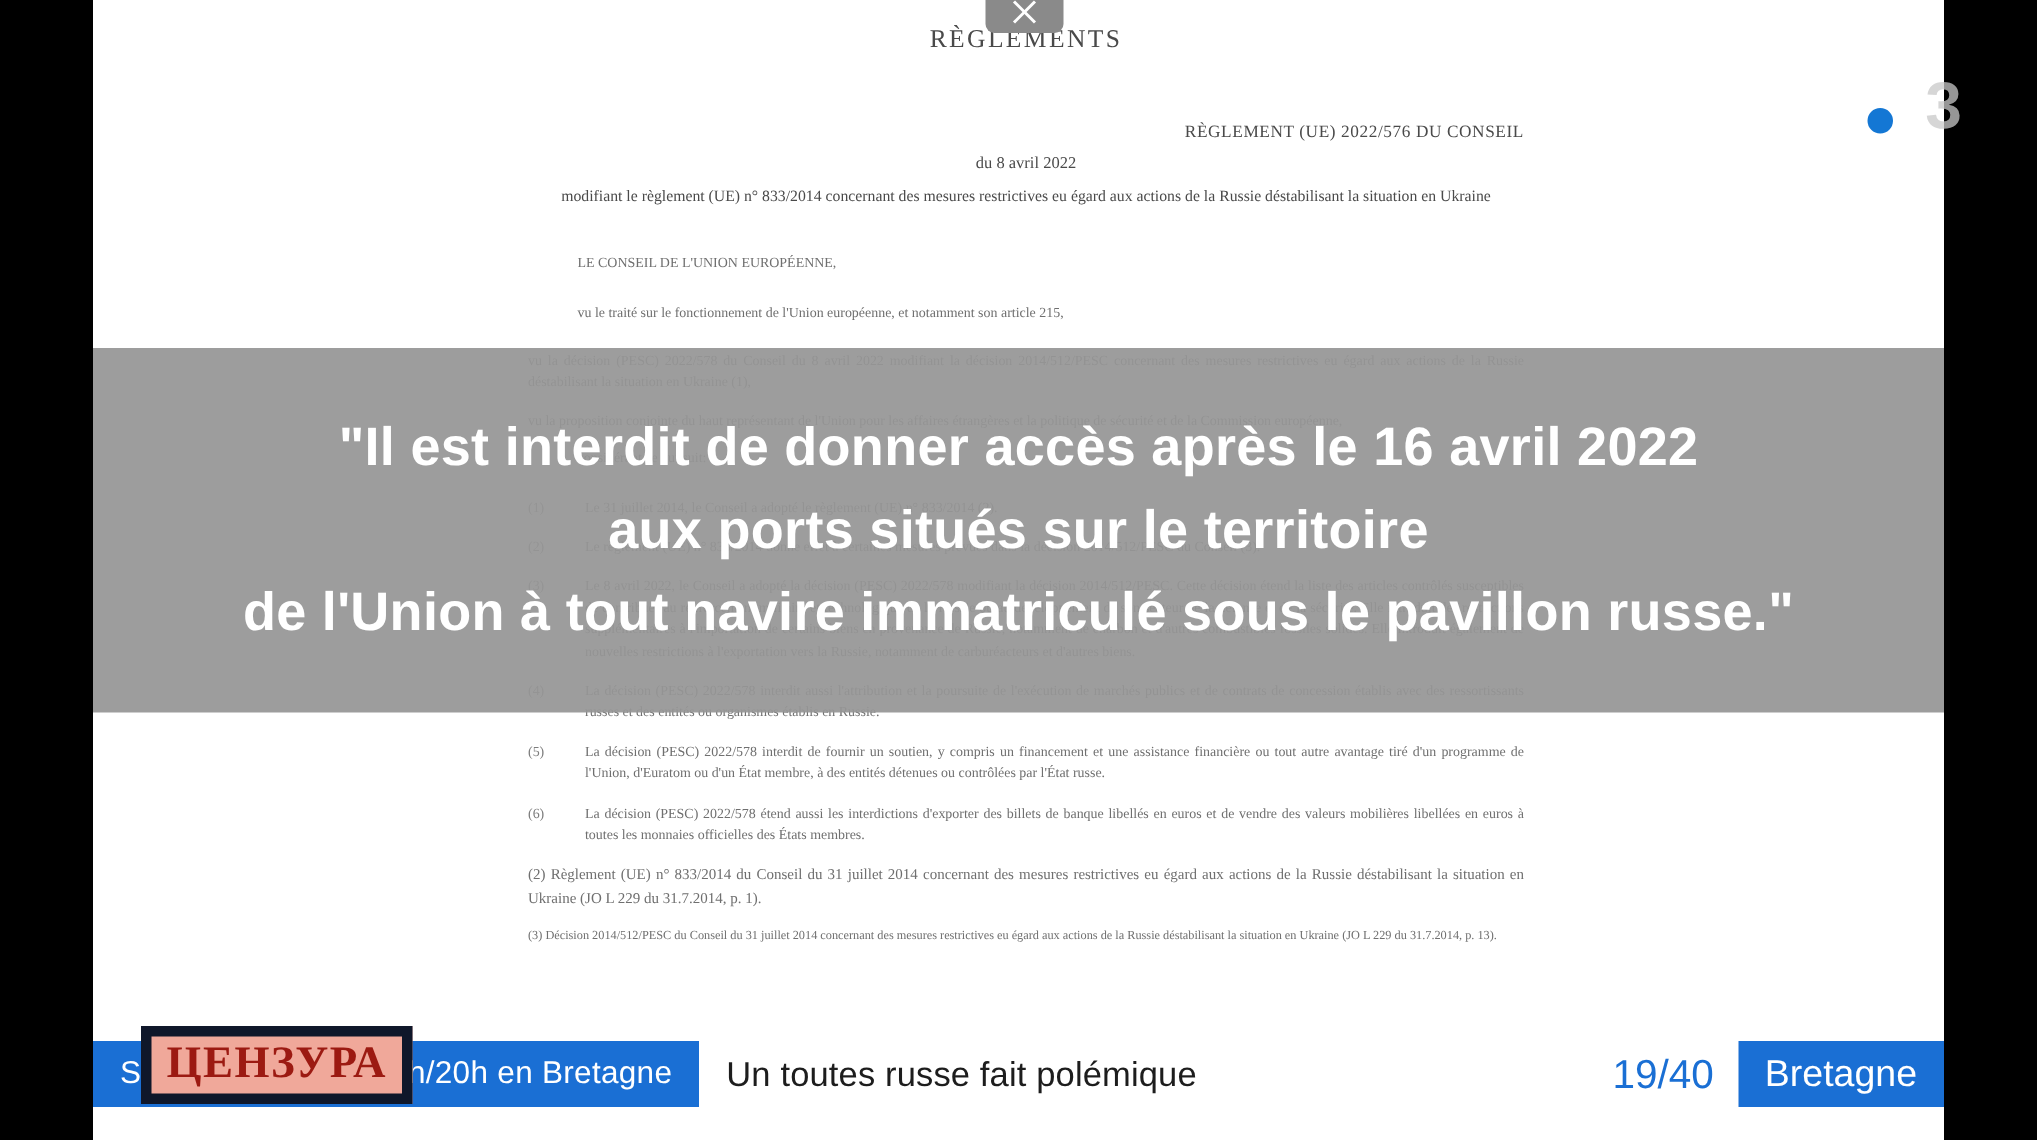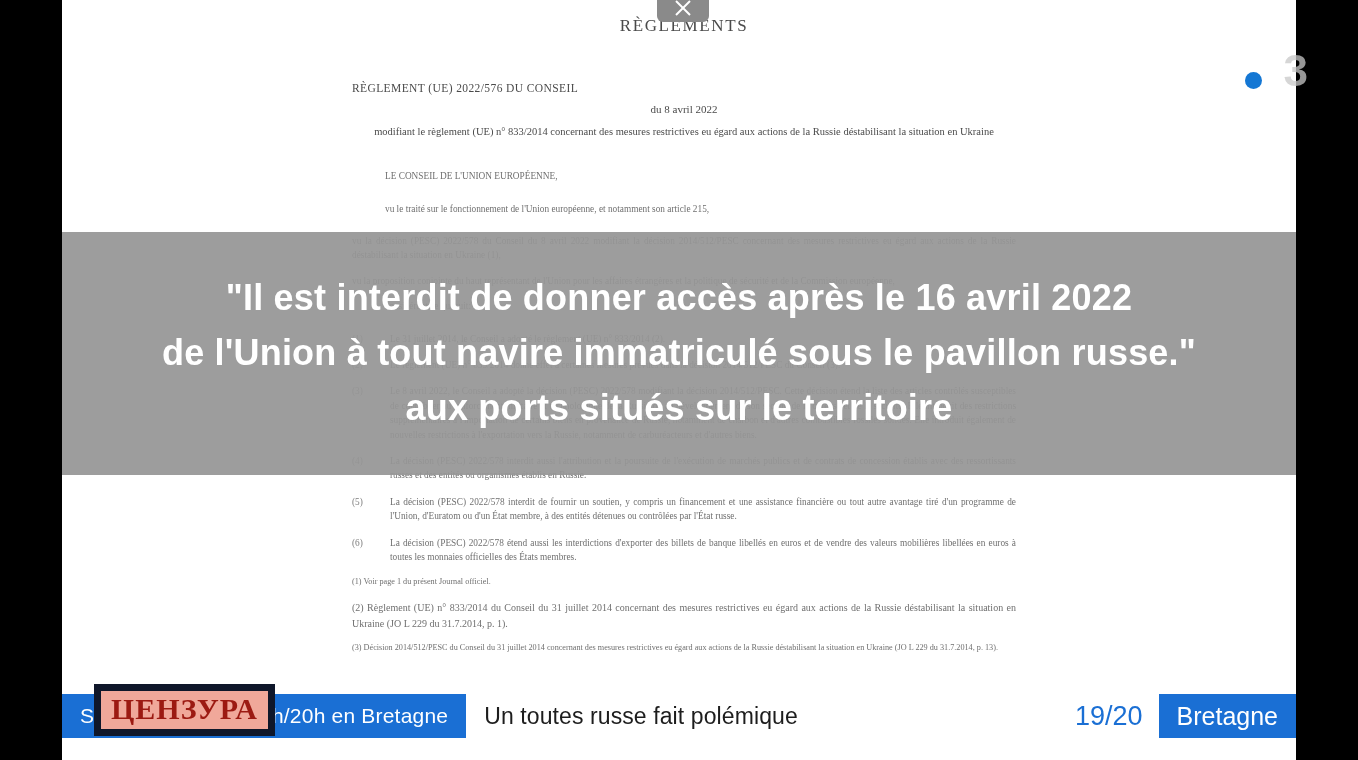--- a/index.html
+++ b/index.html
@@ -53,21 +53,21 @@
   }
   .doc-title {
     text-align: center;
     font-size: 17px;
     letter-spacing: 1.6px;
     color: #4a4a4a;
     margin-top: 16px;
     font-variant: small-caps;
   }
   .doc-reg {
-    text-align: left;
+    text-align: right;
     font-size: 11.5px;
     letter-spacing: 0.4px;
     color: #4a4a4a;
     margin-top: 46px;
   }
   .doc-date {
     text-align: center;
     font-size: 11px;
     color: #4a4a4a;
     margin-top: 9px;
@@ -279,21 +279,20 @@
         </div>
         <div class="item">
           <span class="num">(5)</span>
           <span class="txt">La décision (PESC) 2022/578 interdit de fournir un soutien, y compris un financement et une assistance financière ou tout autre avantage tiré d'un programme de l'Union, d'Euratom ou d'un État membre, à des entités détenues ou contrôlées par l'État russe.</span>
         </div>
         <div class="item">
           <span class="num">(6)</span>
           <span class="txt">La décision (PESC) 2022/578 étend aussi les interdictions d'exporter des billets de banque libellés en euros et de vendre des valeurs mobilières libellées en euros à toutes les monnaies officielles des États membres.</span>
         </div>
 
-        <p style="font-size:8.2px;margin-top:6px;">(1)  Voir page 1 du présent Journal officiel.</p>
         <p style="font-size:10px;">(2)  Règlement (UE) n° 833/2014 du Conseil du 31 juillet 2014 concernant des mesures restrictives eu égard aux actions de la Russie déstabilisant la situation en Ukraine (JO L 229 du 31.7.2014, p. 1).</p>
         <p style="font-size:8.2px;">(3)  Décision 2014/512/PESC du Conseil du 31 juillet 2014 concernant des mesures restrictives eu égard aux actions de la Russie déstabilisant la situation en Ukraine (JO L 229 du 31.7.2014, p. 13).</p>
       </div>
     </div>
   </div>
 
   <div class="side-bar left"></div>
   <div class="side-bar right"></div>
 
   <div class="close-btn">
@@ -301,29 +300,29 @@
       <line x1="3" y1="3" x2="17" y2="17" stroke="#ffffff" stroke-width="2"></line>
       <line x1="17" y1="3" x2="3" y2="17" stroke="#ffffff" stroke-width="2"></line>
     </svg>
   </div>
 
   <div class="live-dot"></div>
   <div class="channel-logo">3</div>
 
   <div class="quote-band">
     <div class="quote-line">"Il est interdit de donner accès après le 16 avril 2022</div>
+    <div class="quote-line">aux ports situés sur le territoire</div>
     <div class="quote-line">de l'Union à tout navire immatriculé sous le pavillon russe."</div>
-    <div class="quote-line">aux ports situés sur le territoire</div>
   </div>
 
   <div class="lower-third">
     <div class="lt-blue">Soir 3 Journal de 19h/20h en Bretagne</div>
     <div class="lt-white">Un toutes russe fait polémique</div>
   </div>
 
   <div class="censor">ЦЕНЗУРА</div>
 
   <div class="right-cluster">
-    <div class="lt-time">19/20</div>
+    <div class="lt-time">19/40</div>
     <div class="lt-region">Bretagne</div>
   </div>
 
 </div>
 
 </body></html>

